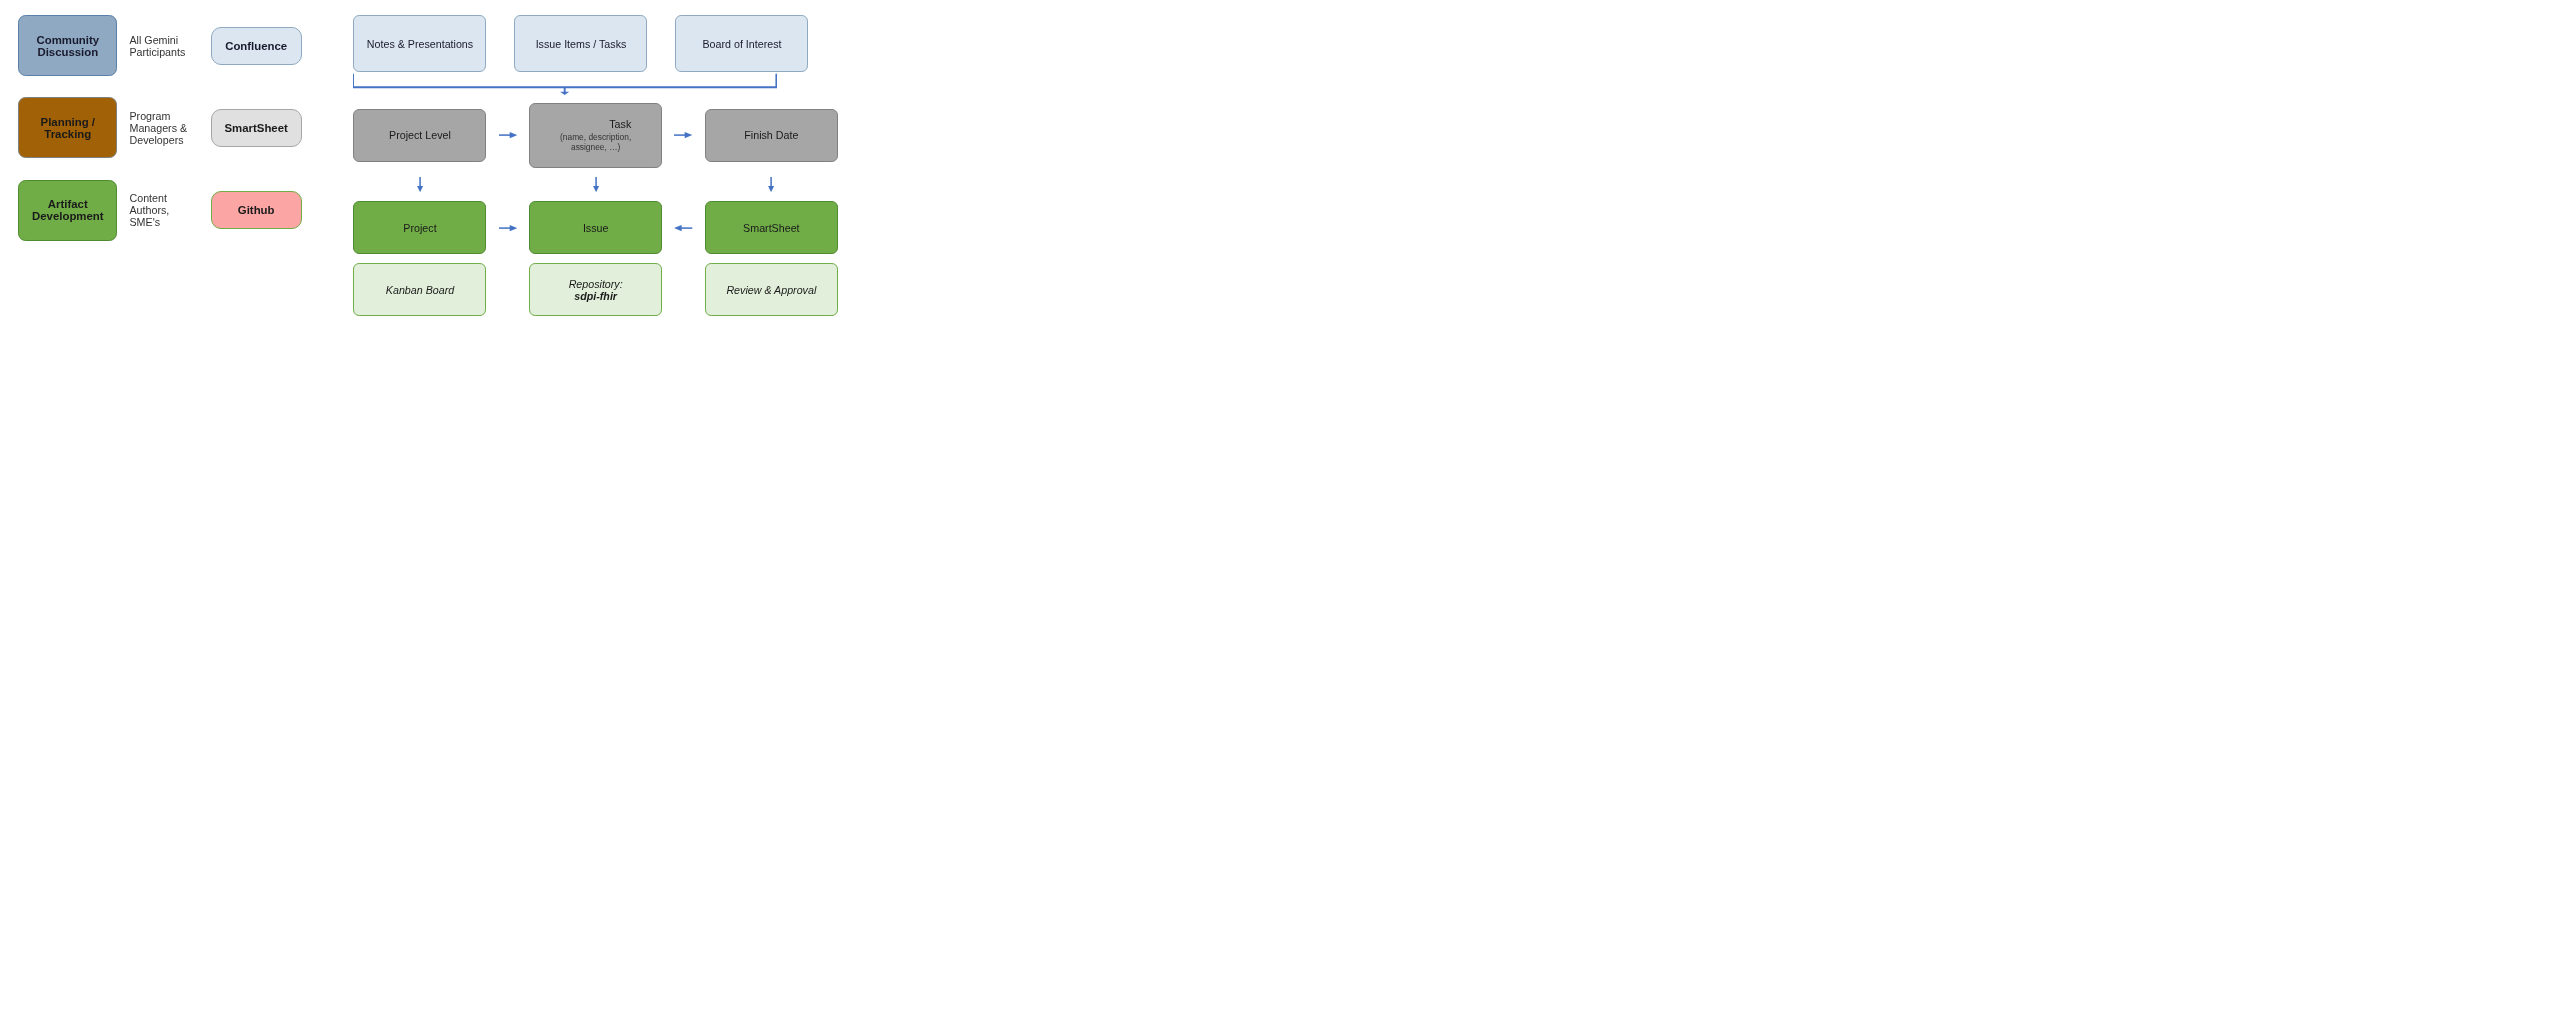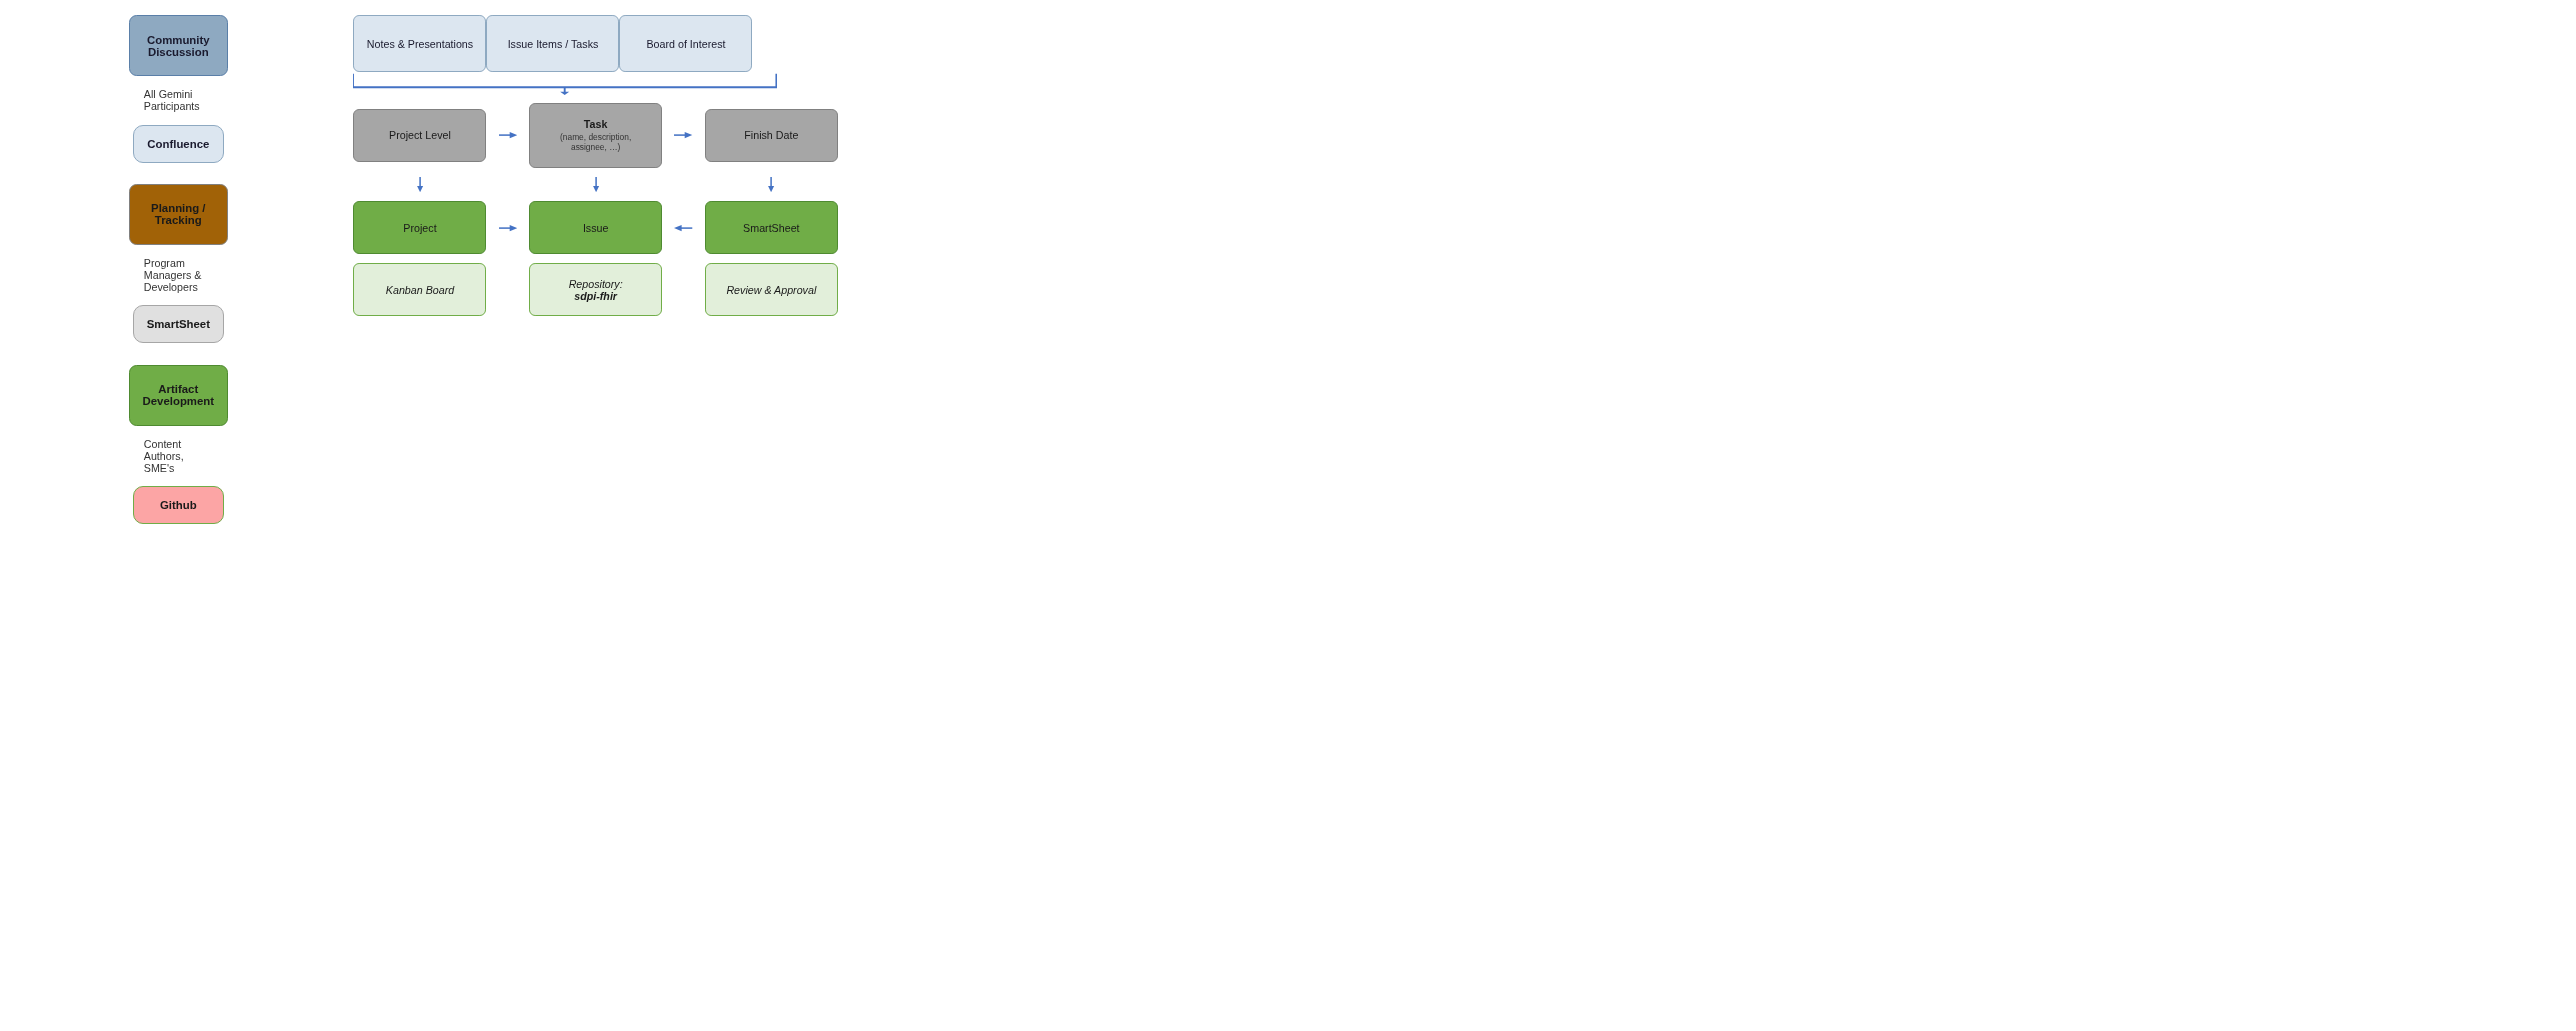--- a/index.html
+++ b/index.html
@@ -23,21 +23,21 @@
     .left-panel {
       display: flex;
       flex-direction: column;
       gap: 21.3px;
       width: 320px;
       flex-shrink: 0;
     }
 
     .row {
       display: flex;
-      flex-direction: column;
+      flex-direction: row;
       align-items: center;
       gap: 12.2px;
     }
 
     .category-box {
       width: 99px;
       min-height: 61px;
       border-radius: 7.6px;
       display: flex;
       align-items: center;
@@ -119,21 +119,21 @@
     
     .top-section {
       display: flex;
       flex-direction: column;
       margin-bottom: 7.6px;
     }
 
     .top-boxes {
       display: flex;
       flex-direction: row;
-      gap: 0;
+      gap: 28px;
       justify-content: flex-start;
     }
 
     .info-box {
       width: 133px;
       min-height: 57px;
       border-radius: 6.1px;
       display: flex;
       align-items: center;
       justify-content: center;
@@ -290,21 +290,21 @@
         <div class="grid-box grid-gray">
           <span>Project Level</span>
         </div>
 
         <svg width="18.3" height="12.2" viewBox="0 0 24 16" xmlns="http://www.w3.org/2000/svg">
           <line x1="0" y1="8" x2="18" y2="8" stroke="#4472c4" stroke-width="2"></line>
           <polygon points="14,4 24,8 14,12" fill="#4472c4"></polygon>
         </svg>
         <div class="grid-box grid-gray task-box" style="min-height:65px;">
           <div>
-            <div style="font-weight:bold;">Task</div>
+            <div style="font-weight:normal;text-align:right;">Task</div>
             <div style="font-size:8.4px;color:#333;margin-top:2.3px;">(name, description,<br>assignee, …)</div>
           </div>
         </div>
 
         <svg width="18.3" height="12.2" viewBox="0 0 24 16" xmlns="http://www.w3.org/2000/svg">
           <line x1="0" y1="8" x2="18" y2="8" stroke="#4472c4" stroke-width="2"></line>
           <polygon points="14,4 24,8 14,12" fill="#4472c4"></polygon>
         </svg>
         <div class="grid-box grid-gray">
           <span>Finish Date</span>

